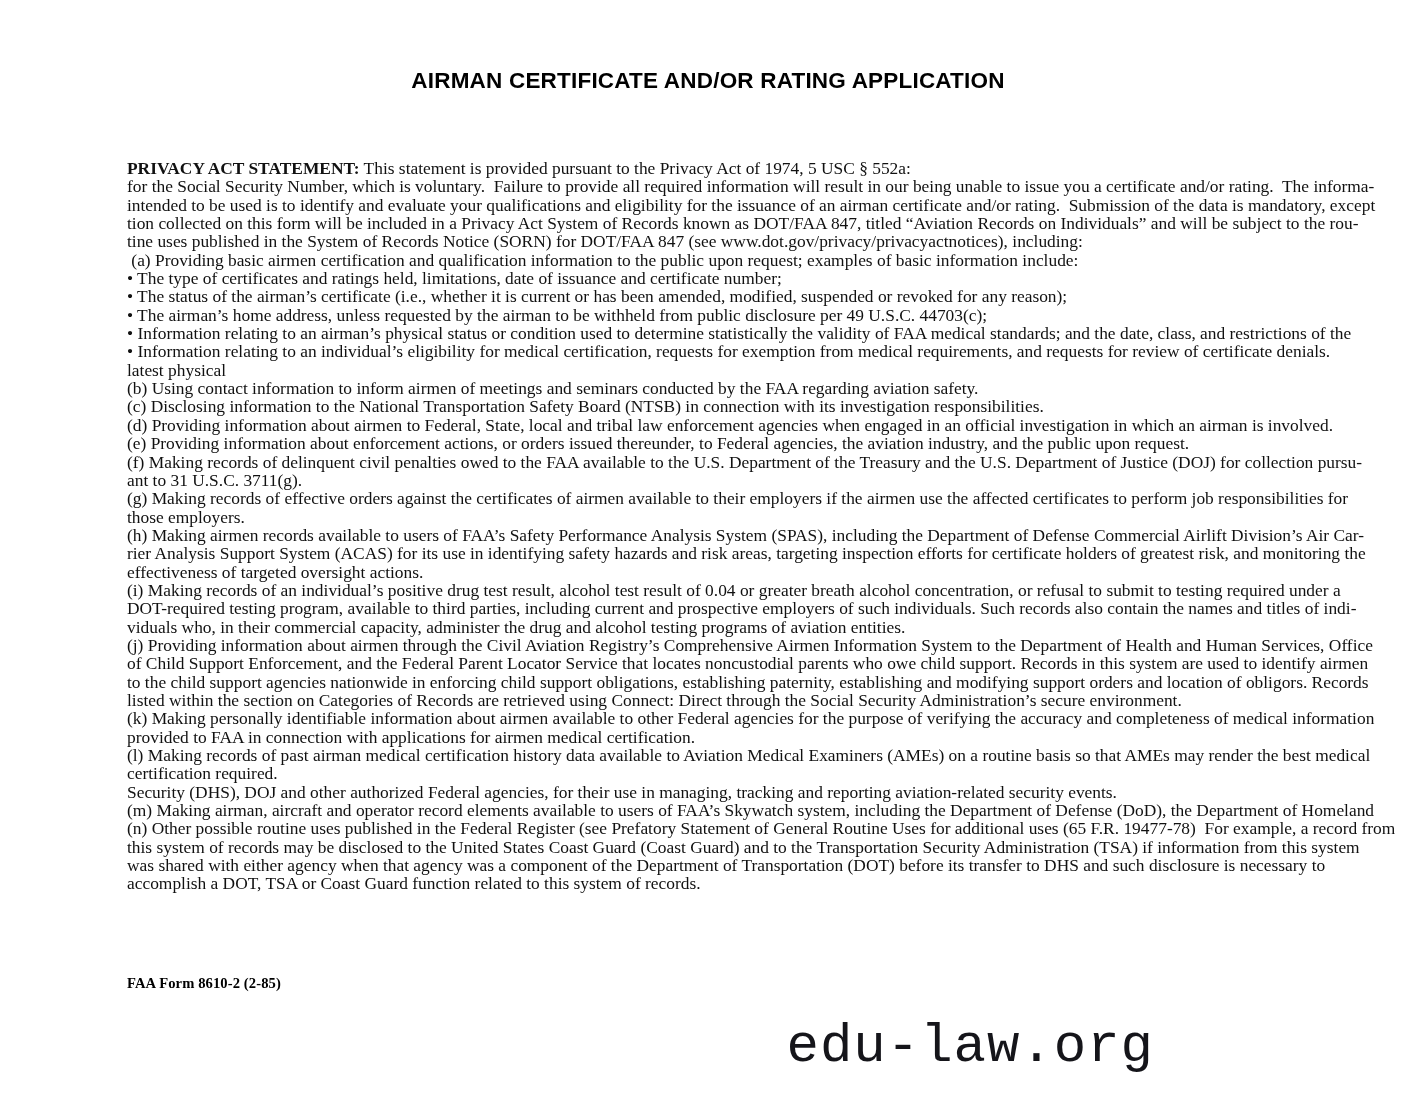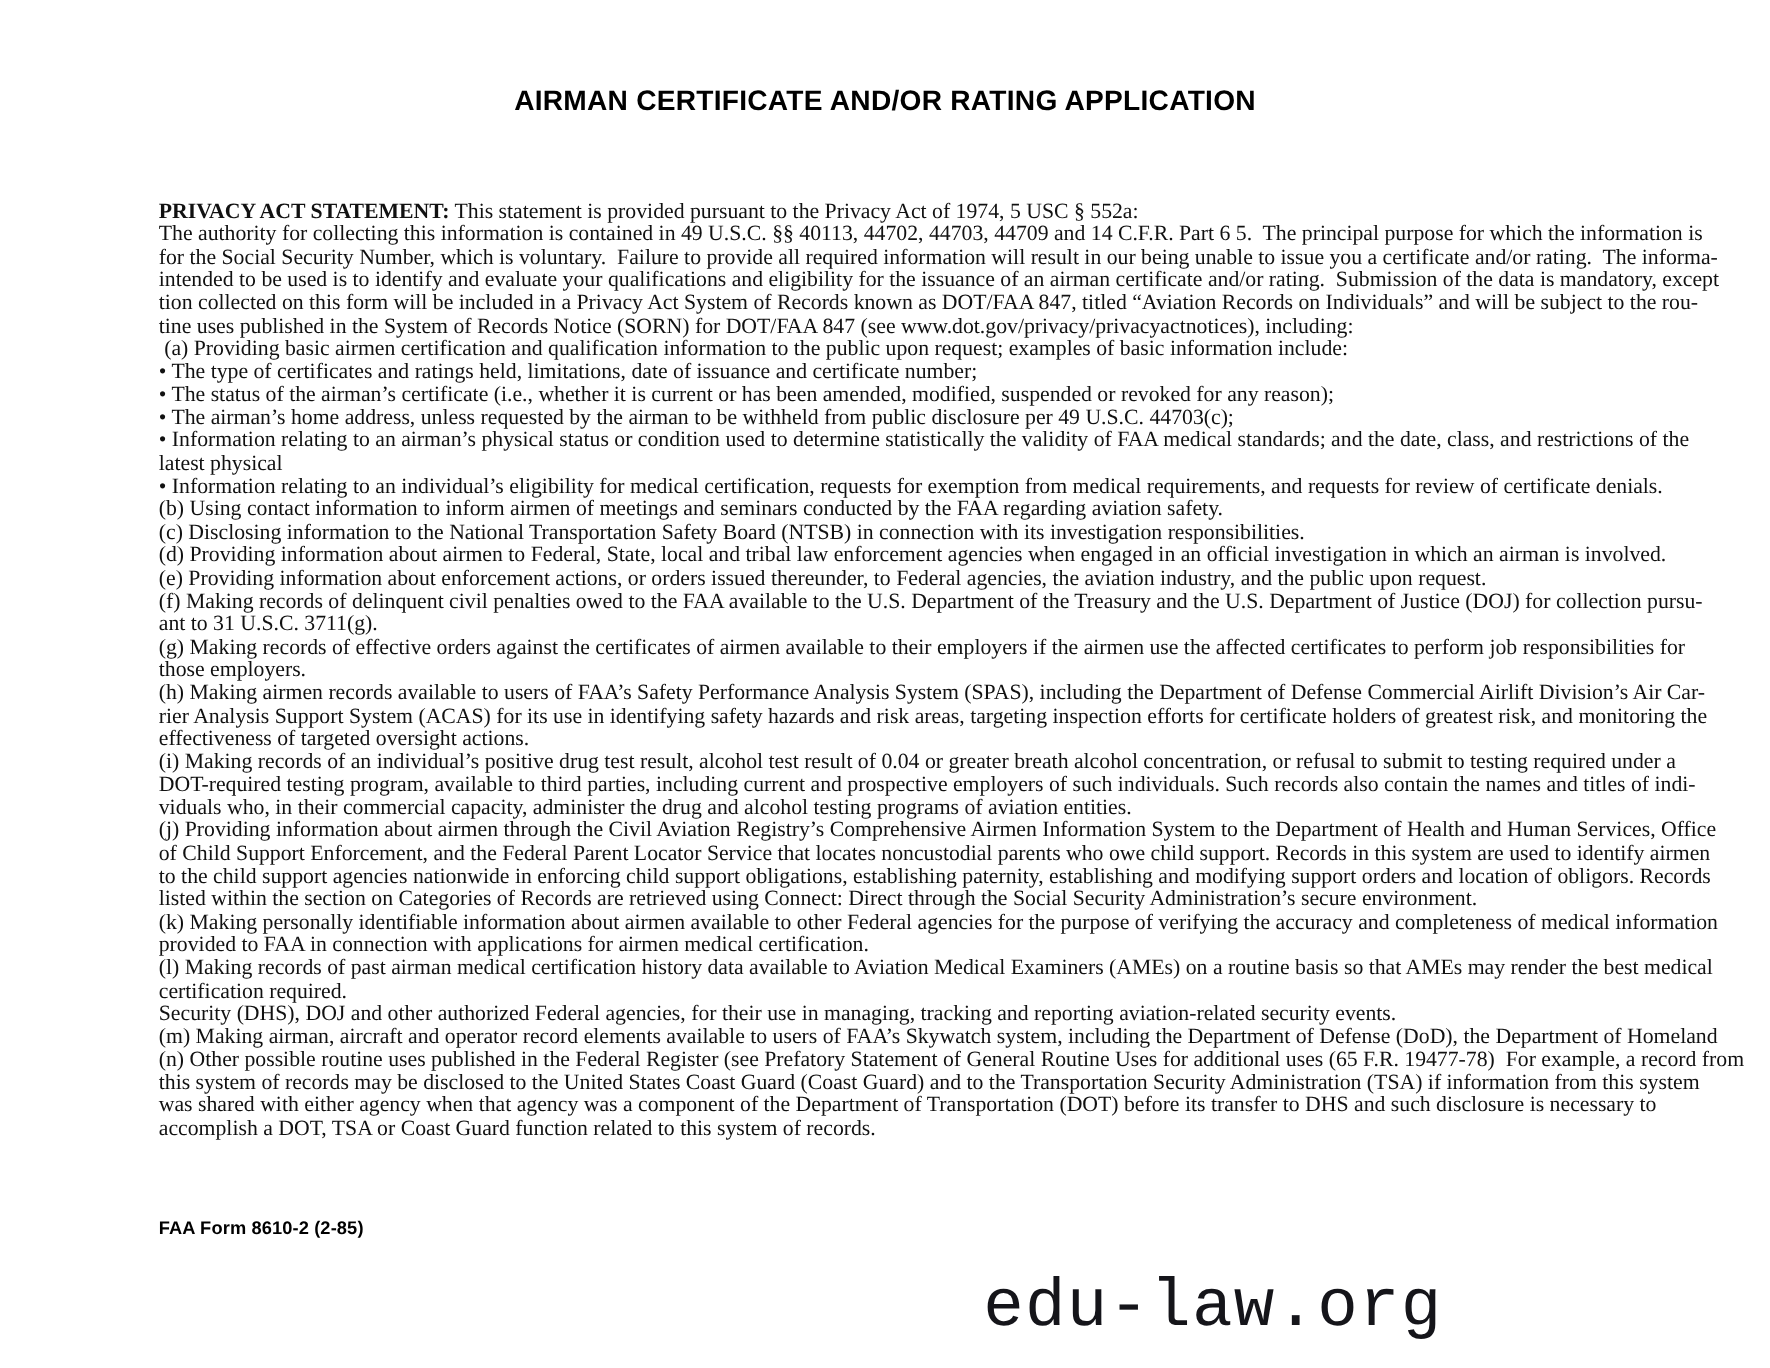--- a/index.html
+++ b/index.html
@@ -63,21 +63,21 @@
   .lead-label {
     font-weight: bold;
     margin-top: 20px;
   }
 
   
   .form-id {
     position: absolute;
     left: 127px;
     top: 975px;
-    font-family: Liberation Sans, sans-serif;
+    font-family: Liberation Serif, serif;
     font-weight: bold;
     font-size: 14.6px;
     letter-spacing: 0.1px;
     color: #000000;
     white-space: nowrap;
   }
 
   
   .watermark {
     position: absolute;
@@ -93,32 +93,31 @@
 </head>
 <body style="background: rgb(255, 255, 255);">
 
 <div class="page">
 
   <div class="doc-title">AIRMAN CERTIFICATE AND/OR RATING APPLICATION</div>
 
   <div class="body-block" style="color: rgb(17, 17, 17);">
     <div class="line"><span class="lead-label">PRIVACY ACT STATEMENT:</span><span> This statement is provided pursuant to the Privacy Act of 1974, 5 USC § 552a:</span></div>
     <div id="privacy-lines">
-        <div class="line">The authority for collecting this information is contained in 49 U.S.C. §§ 40113, 44702, 44703, 44709 and 14 C.F.R. Part 6 5.  The principal purpose for which the information is</div>
         <div class="line">for the Social Security Number, which is voluntary.  Failure to provide all required information will result in our being unable to issue you a certificate and/or rating.  The informa-</div>
         <div class="line">intended to be used is to identify and evaluate your qualifications and eligibility for the issuance of an airman certificate and/or rating.  Submission of the data is mandatory, except</div>
         <div class="line">tion collected on this form will be included in a Privacy Act System of Records known as DOT/FAA 847, titled “Aviation Records on Individuals” and will be subject to the rou-</div>
         <div class="line">tine uses published in the System of Records Notice (SORN) for DOT/FAA 847 (see www.dot.gov/privacy/privacyactnotices), including:</div>
         <div class="line"> (a) Providing basic airmen certification and qualification information to the public upon request; examples of basic information include:</div>
         <div class="line">• The type of certificates and ratings held, limitations, date of issuance and certificate number;</div>
         <div class="line">• The status of the airman’s certificate (i.e., whether it is current or has been amended, modified, suspended or revoked for any reason);</div>
         <div class="line">• The airman’s home address, unless requested by the airman to be withheld from public disclosure per 49 U.S.C. 44703(c);</div>
         <div class="line">• Information relating to an airman’s physical status or condition used to determine statistically the validity of FAA medical standards; and the date, class, and restrictions of the</div>
+        <div class="line">• Information relating to an individual’s eligibility for medical certification, requests for exemption from medical requirements, and requests for review of certificate denials.</div>
         <div class="line">latest physical</div>
-        <div class="line">• Information relating to an individual’s eligibility for medical certification, requests for exemption from medical requirements, and requests for review of certificate denials.</div>
         <div class="line">(b) Using contact information to inform airmen of meetings and seminars conducted by the FAA regarding aviation safety.</div>
         <div class="line">(c) Disclosing information to the National Transportation Safety Board (NTSB) in connection with its investigation responsibilities.</div>
         <div class="line">(d) Providing information about airmen to Federal, State, local and tribal law enforcement agencies when engaged in an official investigation in which an airman is involved.</div>
         <div class="line">(e) Providing information about enforcement actions, or orders issued thereunder, to Federal agencies, the aviation industry, and the public upon request.</div>
         <div class="line">(f) Making records of delinquent civil penalties owed to the FAA available to the U.S. Department of the Treasury and the U.S. Department of Justice (DOJ) for collection pursu-</div>
         <div class="line">ant to 31 U.S.C. 3711(g).</div>
         <div class="line">(g) Making records of effective orders against the certificates of airmen available to their employers if the airmen use the affected certificates to perform job responsibilities for</div>
         <div class="line">those employers.</div>
         <div class="line">(h) Making airmen records available to users of FAA’s Safety Performance Analysis System (SPAS), including the Department of Defense Commercial Airlift Division’s Air Car-</div>
         <div class="line">rier Analysis Support System (ACAS) for its use in identifying safety hazards and risk areas, targeting inspection efforts for certificate holders of greatest risk, and monitoring the</div>

